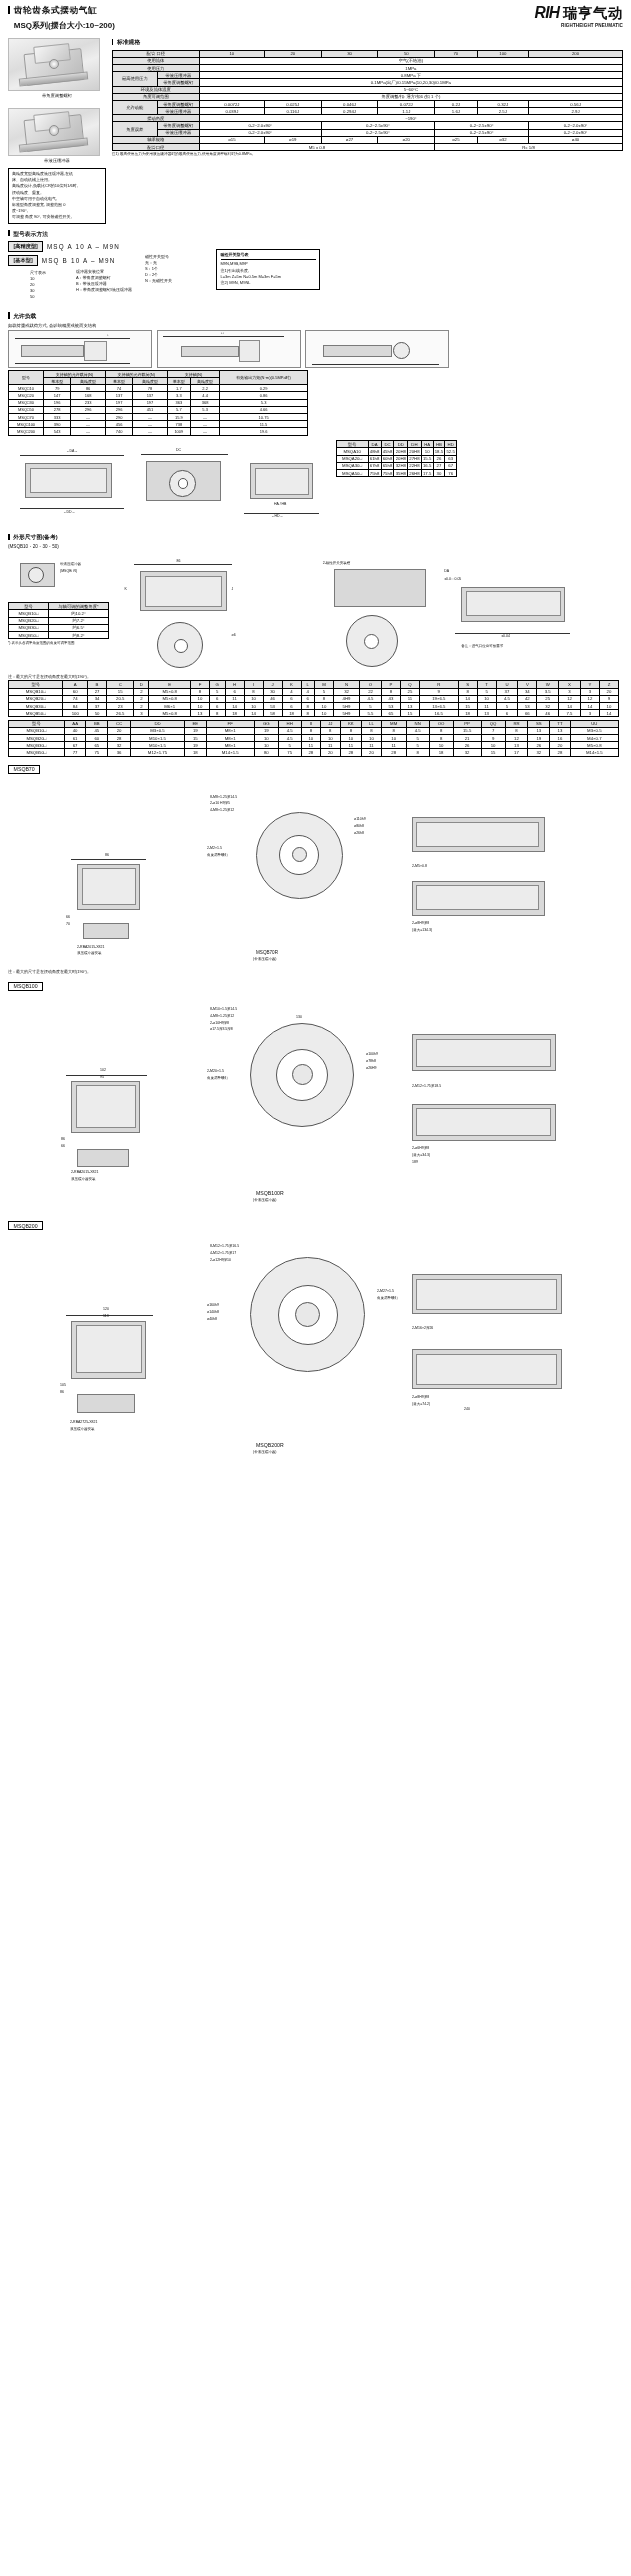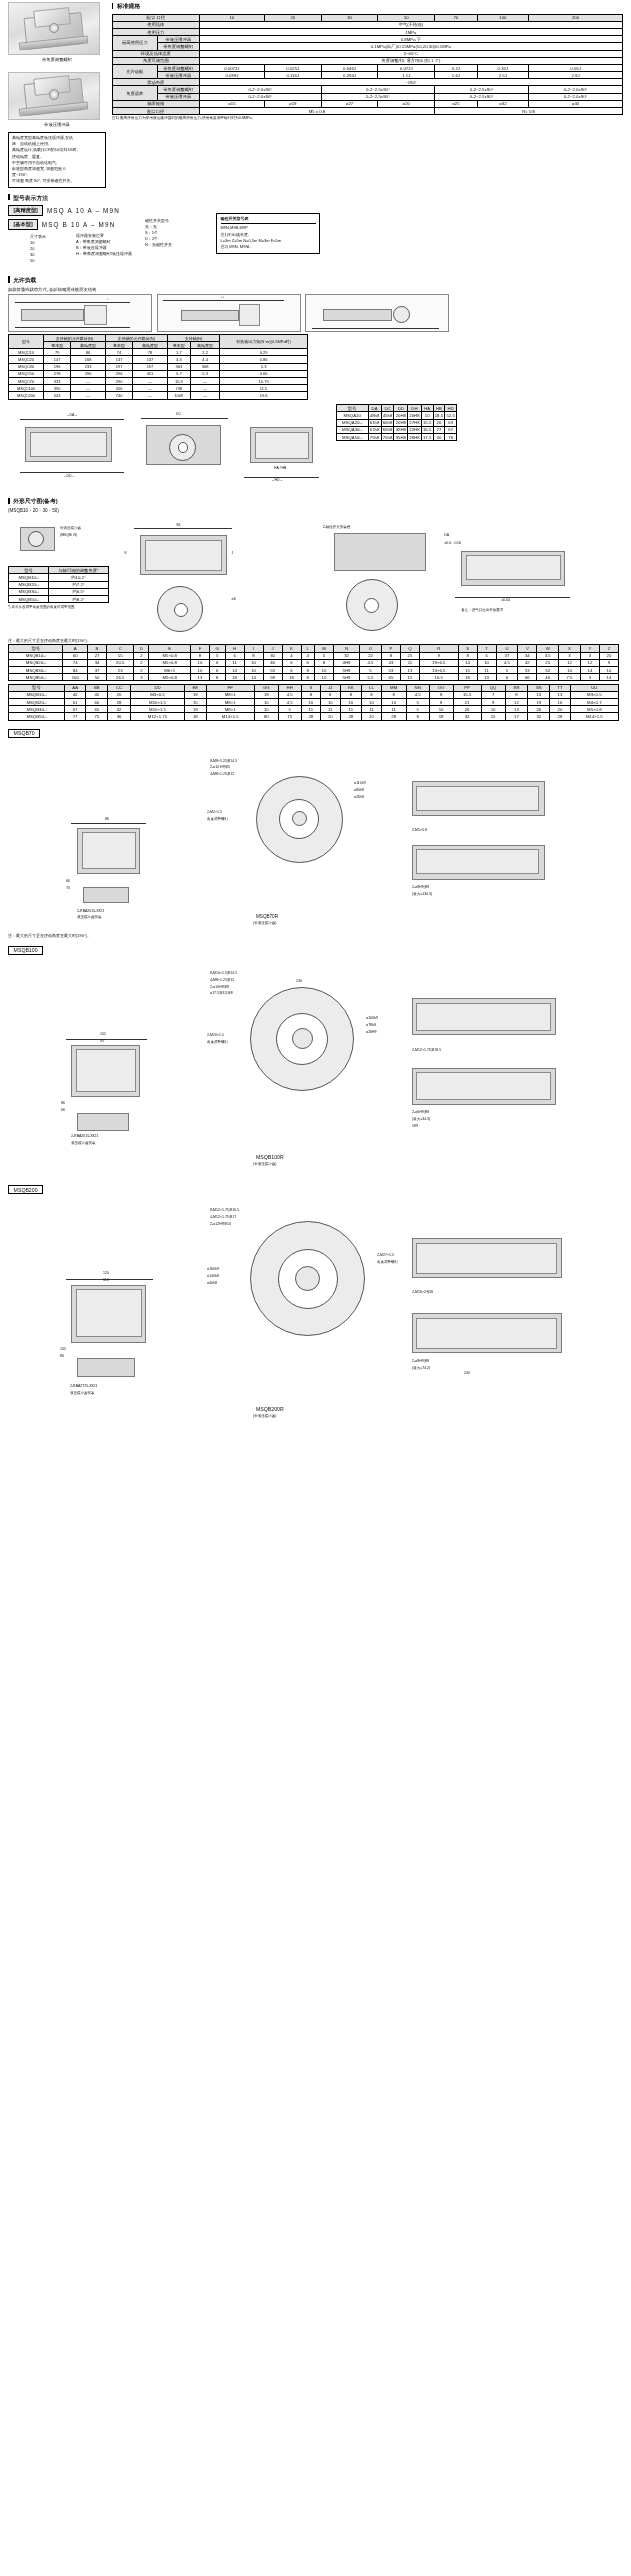--- a/index.html
+++ b/index.html
@@ -73,20 +73,33 @@
   .ctext { position:absolute; font-size:3.5px; color:#111; white-space:nowrap; }
 
   .row-flex { display:flex; gap:4.6px; }
 </style>
 </head>
 <body>
 
 <div class="page">
 
   
+  <div class="hdr">
+    <div class="hdr-left">
+      <div class="hdr-title1">齿轮齿条式摆动气缸</div>
+      <div class="hdr-title2">MSQ系列(摆台大小:10~200)</div>
+    </div>
+    <div class="hdr-right">
+      <div class="brand-row">
+        <span class="brand-rih">RIH</span>
+        <span class="brand-cn">瑞亨气动</span>
+      </div>
+      <div class="brand-sub">RIGHTHEIGHT PNEUMATIC</div>
+    </div>
+  </div>
 
   
   <div class="specs-wrap" style="margin-top:2.3px;">
     <div class="img-col">
       <div class="photo">
         <div class="pbody"></div>
           <div class="pfoot"></div>
           <div class="pcap"></div>
           <div class="pshaft"></div>
       </div>

